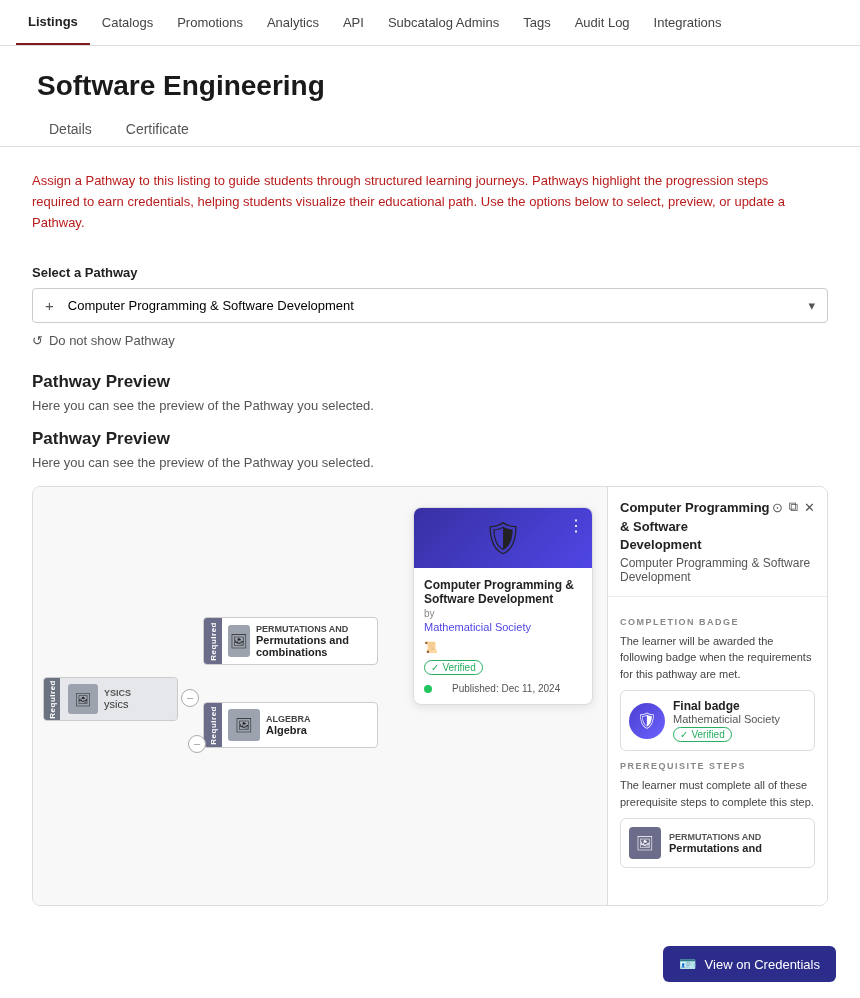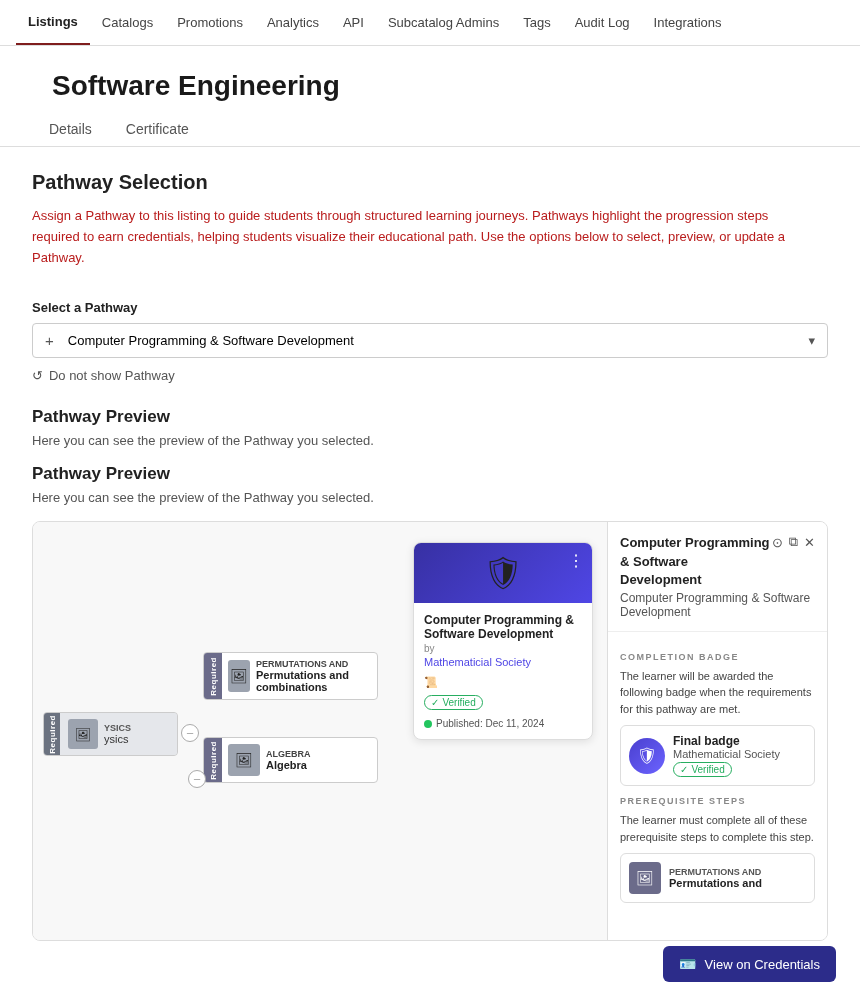--- a/index.html
+++ b/index.html
@@ -4,21 +4,21 @@
   <style>
     * { box-sizing: border-box; margin: 0; padding: 0; }
     body { font-family: -apple-system, BlinkMacSystemFont, 'Segoe UI', sans-serif; background: #fff; color: #222; font-size: 14px; width: 860px; }
 
     
     .top-nav { display: flex; align-items: center; border-bottom: 1px solid #ddd; padding: 0 16px; background: #fff; }
     .top-nav a { padding: 14px 12px; font-size: 13px; color: #444; text-decoration: none; display: inline-block; }
     .top-nav a.active { color: #222; border-bottom: 2px solid #7f1d1d; font-weight: 600; }
 
     
-    .page-header { padding: 24px 52px 8px; }
+    .page-header { padding: 24px 37px 8px; }
     .page-header h1 { font-size: 28px; font-weight: 700; color: #1a1a1a; }
 
     
     .tabs { display: flex; border-bottom: 1px solid #ddd; padding: 0 32px; }
     .tab { padding: 10px 16px; font-size: 14px; color: #555; cursor: pointer; border: 1px solid transparent; border-bottom: none; margin-bottom: -1px; }
     .tab.active { background: #fff; border-color: #ddd; border-bottom: 1px solid #fff; color: #222; font-weight: 500; border-radius: 4px 4px 0 0; }
 
     
     .content { padding: 24px 32px; }
     .section-title { font-size: 20px; font-weight: 600; margin-bottom: 12px; }
@@ -84,21 +84,21 @@
     
     .pathway-card-panel { position: absolute; left: 380px; top: 20px; width: 180px; background: #fff; border: 1px solid #ddd; border-radius: 8px; overflow: hidden; box-shadow: 0 2px 8px rgba(0,0,0,0.1); }
     .pathway-card-header { background: linear-gradient(135deg, #3730a3, #4f46e5); height: 60px; display: flex; align-items: center; justify-content: center; position: relative; }
     .pathway-card-header .dots { position: absolute; top: 8px; right: 8px; color: #fff; font-size: 16px; cursor: pointer; }
     .pathway-shield { font-size: 32px; }
     .pathway-card-body { padding: 10px; }
     .pathway-card-title { font-size: 12px; font-weight: 700; color: #222; margin-bottom: 2px; }
     .pathway-card-by { font-size: 10px; color: #888; margin-bottom: 2px; }
     .pathway-card-org { font-size: 11px; color: #4f46e5; cursor: pointer; margin-bottom: 8px; }
     .verified-badge { display: inline-flex; align-items: center; gap: 3px; font-size: 10px; color: #27ae60; border: 1px solid #27ae60; border-radius: 10px; padding: 1px 6px; margin-bottom: 8px; }
-    .published-info { display: flex; align-items: center; gap: 4px; font-size: 10px; color: #555; }
+    .published-info { display: flex; align-items: center; gap: 20px; font-size: 10px; color: #555; }
     .published-dot { width: 8px; height: 8px; background: #22c55e; border-radius: 50%; }
 
     
     .bottom-toolbar { position: fixed; bottom: 0; right: 0; padding: 16px 24px; background: transparent; }
     .credentials-btn { background: #2c2c8a; color: #fff; border: none; border-radius: 6px; padding: 10px 16px; font-size: 13px; cursor: pointer; display: flex; align-items: center; gap: 8px; }
     .credentials-btn .btn-icon { font-size: 14px; }
   </style>
 </head>
 <body>
 
@@ -119,21 +119,20 @@
 </div>
 
 <div class="tabs">
   <div class="tab">Details</div>
   <div class="tab">Certificate</div>
 </div>
 
 <div class="content">
 
   <div class="preview-section">
-    <div class="section-title">Pathway Selection</div>
     <div class="section-desc">Assign a Pathway to this listing to guide students through structured learning journeys. Pathways highlight the progression steps required to earn credentials, helping students visualize their educational path. Use the options below to select, preview, or update a Pathway.</div>
 
     <div class="select-label">Select a Pathway</div>
     <div class="dropdown-wrapper">
       <button class="dropdown-btn">
         <span style="display:flex;align-items:center;gap:6px;">
           <span class="plus-icon">+</span>
           <span>Computer Programming &amp; Software Development</span>
         </span>
         <span class="chevron">▾</span>

